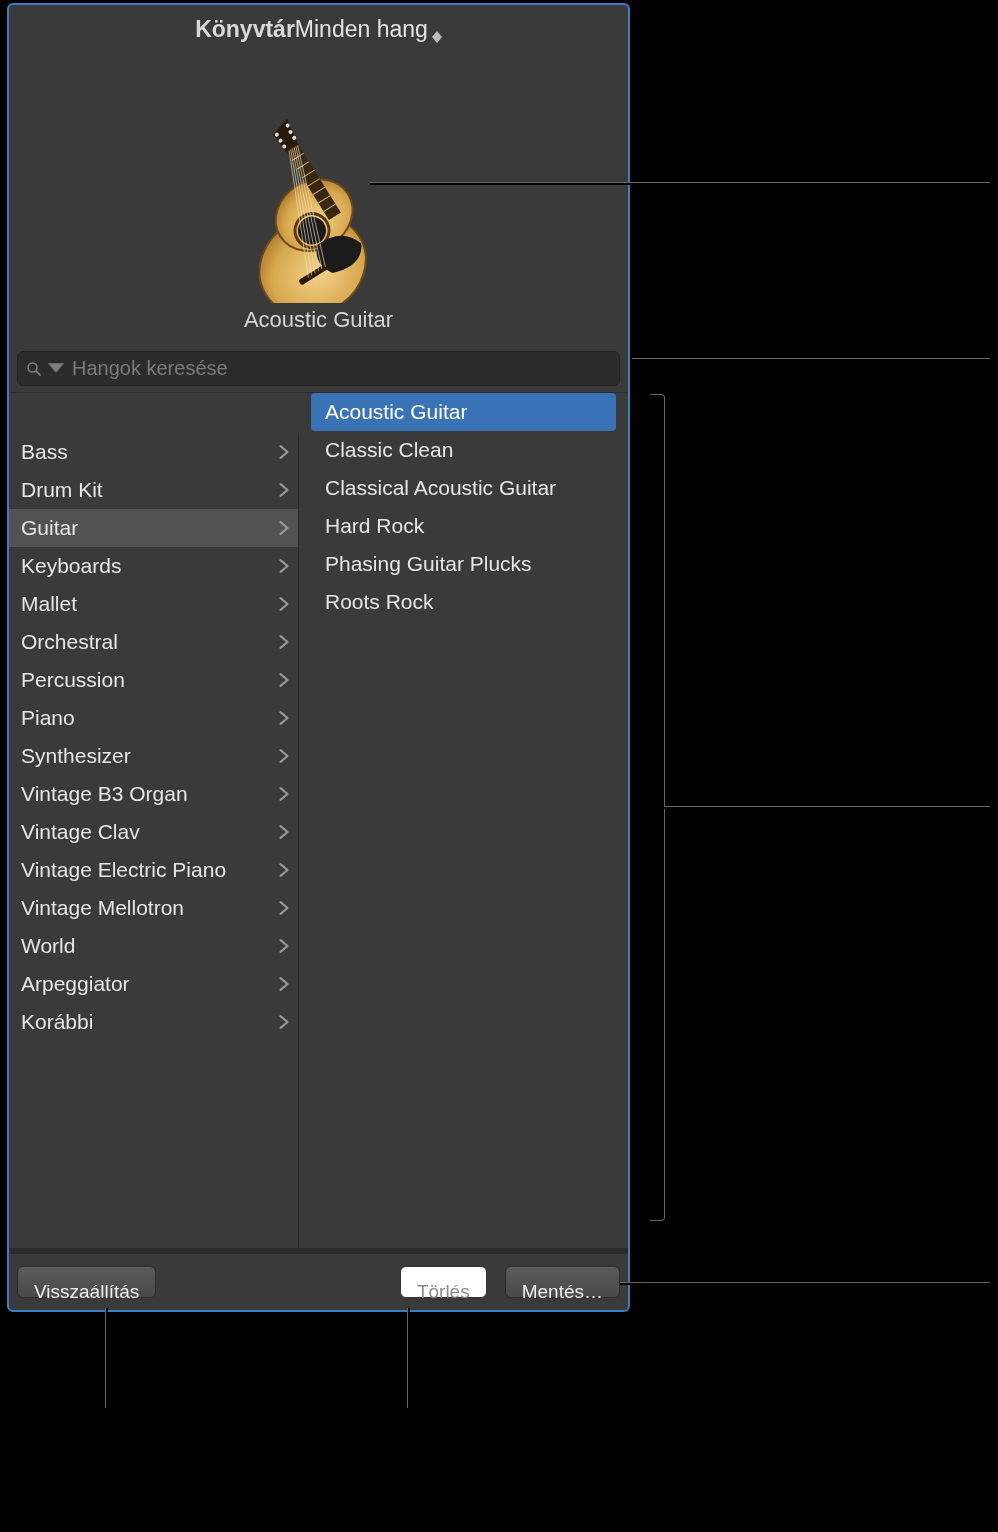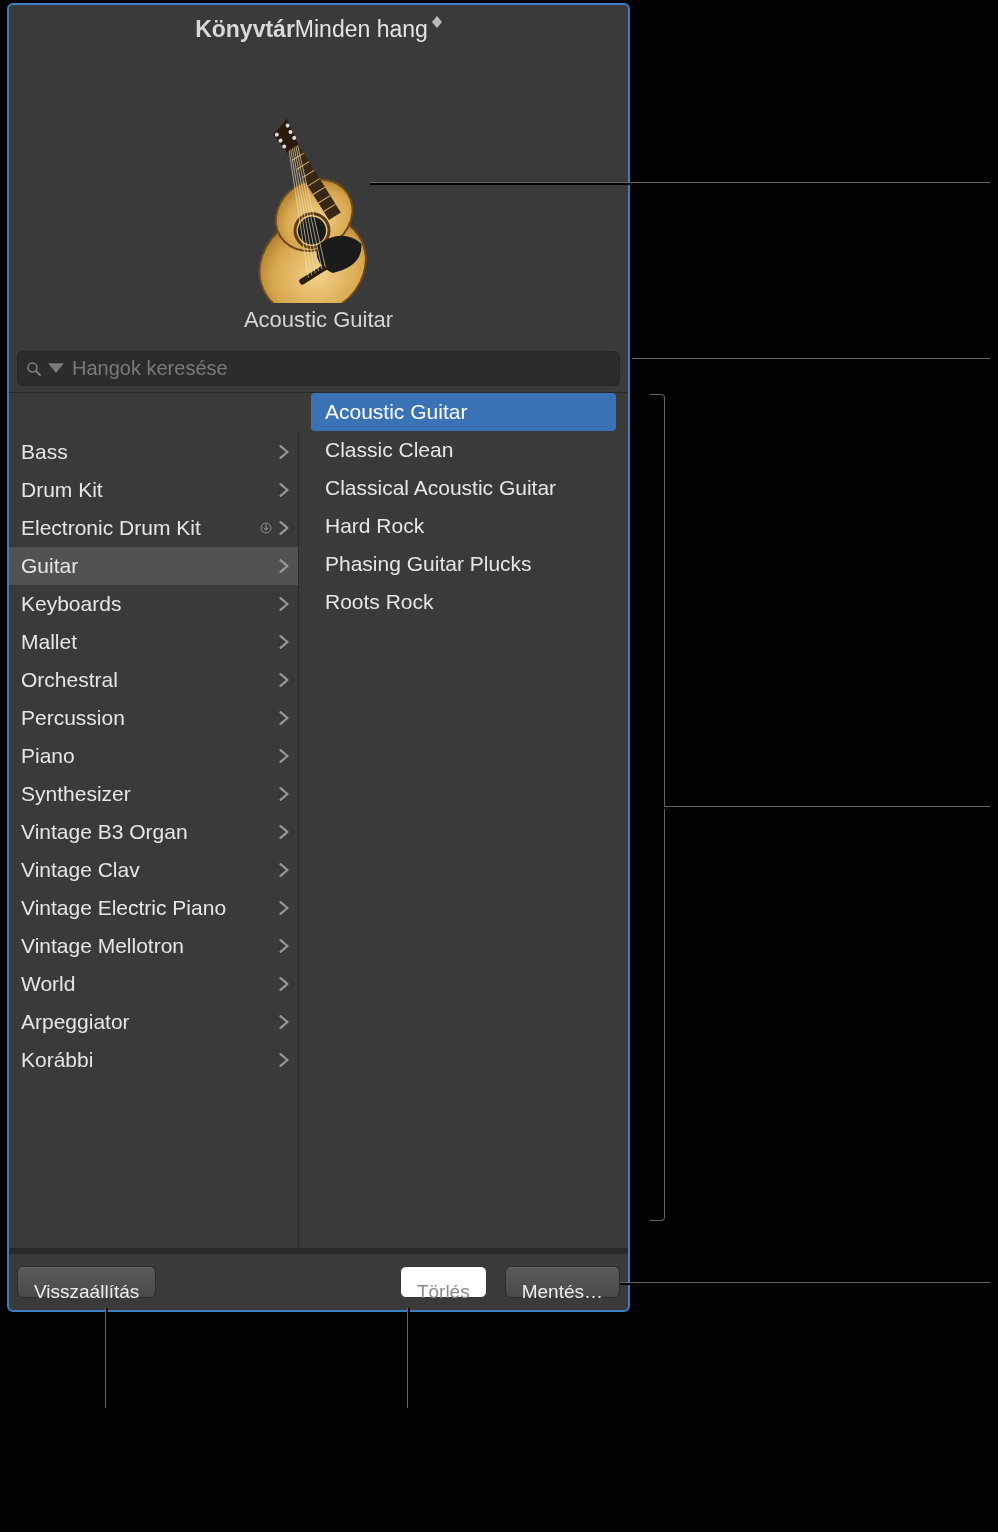--- a/index.html
+++ b/index.html
@@ -32,21 +32,21 @@
     height: 48px;
     color: #bdbdbd;
     font-size: 23px;
   }
   .header .lib-label {
     color: #d8d8d8;
     font-weight: 600;
   }
   .filter-dropdown {
     display: flex;
-    align-items: flex-start;
+    align-items: flex-end;
     gap: 4px;
     color: #e4e4e4;
     cursor: pointer;
   }
   .filter-dropdown .chev {
     font-size: 14px;
     line-height: 14px;
     display: flex;
     flex-direction: column;
     color: #bbb;
@@ -308,32 +308,20 @@
           </span>
         </div>
         <div class="row">
           <span class="txt">Drum Kit</span>
           <span class="icons">
             <svg viewBox="0 0 8 12">
               <path d="M1 1 L7 6 L1 11" fill="none" stroke="#9a9a9a" stroke-width="1.8" stroke-linecap="round" stroke-linejoin="round"></path>
             </svg>
           </span>
         </div>
-        <div class="row">
-          <span class="txt">Electronic Drum Kit</span>
-          <span class="icons">
-            <svg viewBox="0 0 22 22" class="dl-icon">
-              <circle cx="11" cy="11" r="9" fill="none" stroke="#9a9a9a" stroke-width="1.6"></circle>
-              <path d="M11 5 V14 M7 11 L11 15 L15 11" fill="none" stroke="#9a9a9a" stroke-width="1.8" stroke-linecap="round" stroke-linejoin="round"></path>
-            </svg>
-            <svg viewBox="0 0 8 12">
-              <path d="M1 1 L7 6 L1 11" fill="none" stroke="#9a9a9a" stroke-width="1.8" stroke-linecap="round" stroke-linejoin="round"></path>
-            </svg>
-          </span>
-        </div>
         <div class="row selected-cat">
           <span class="txt">Guitar</span>
           <span class="icons">
             <svg viewBox="0 0 8 12">
               <path d="M1 1 L7 6 L1 11" fill="none" stroke="#9a9a9a" stroke-width="1.8" stroke-linecap="round" stroke-linejoin="round"></path>
             </svg>
           </span>
         </div>
         <div class="row">
           <span class="txt">Keyboards</span>

